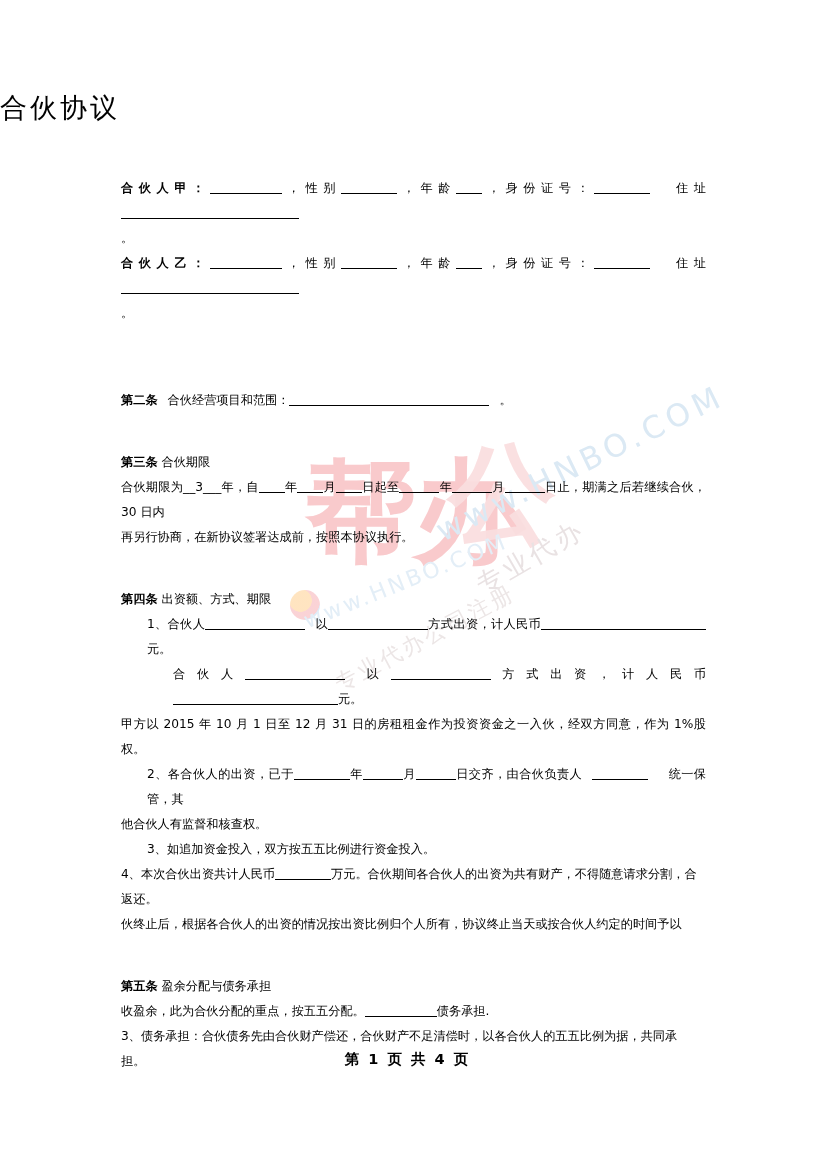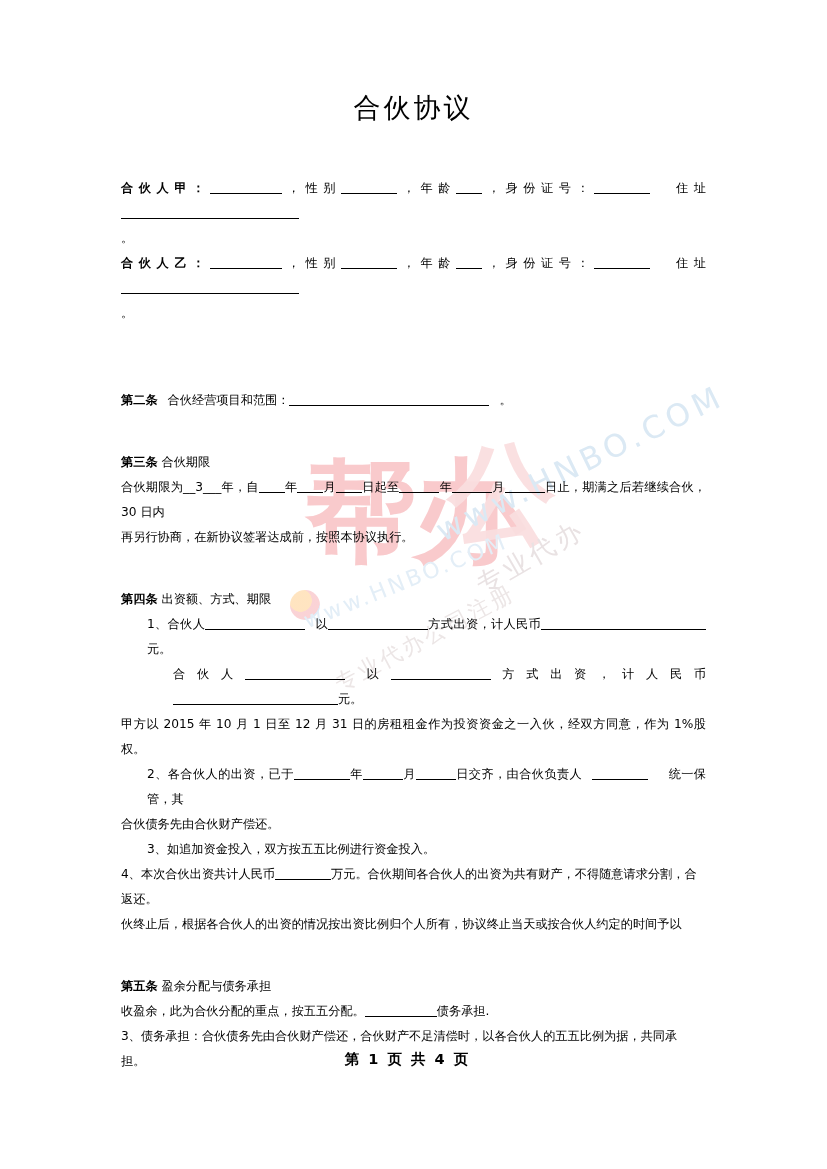--- a/index.html
+++ b/index.html
@@ -97,21 +97,20 @@
     opacity: .7;
   }
 
   
   #doc {
     position: relative;
     z-index: 2;
     padding: 0;
   }
   .title {
-    text-align: center;
     font-size: 27px;
     font-weight: 400;
     margin: 0;
     padding-top: 90px;
     letter-spacing: 3px;
     color: #000;
     font-family: "DejaVu Sans", "Liberation Sans", sans-serif;
   }
   .body-area {
     margin: 0 auto;
@@ -213,21 +212,21 @@
 
       <p class="p"><span class="bold">第四条</span> <span>出资额、方式、期限</span></p>
 
       <p class="p indent2"><span>1、合伙人</span><span class="u u-xl"></span><span class="nbsp"></span><span>以</span><span class="u u-xl"></span><span>方式出资，计人民币</span><span class="u u-w"></span><span>元。</span></p>
 
       <div class="p indent3"><span>合伙人</span><span class="u u-xl"></span><span class="nbsp"></span><span>以</span><span class="u u-xl"></span><span>方式出资，计人民币</span><span class="u u-w"></span><span>元。</span></div>
 
       <p class="p">甲方以 2015 年 10 月 1 日至 12 月 31 日的房租租金作为投资资金之一入伙，经双方同意，作为 1%股权。</p>
 
       <p class="p indent2"><span>2、各合伙人的出资，已于</span><span class="u u-m"></span><span>年</span><span class="u u-s"></span><span>月</span><span class="u u-s"></span><span>日交齐，由合伙负责人</span><span class="nbsp"></span><span class="u u-m"></span><span class="nbsp"></span><span class="nbsp"></span><span>统一保管，其</span></p>
-      <p class="p">合伙债务先由合伙财产偿还。</p>
+      <p class="p">他合伙人有监督和核查权。</p>
 
       <p class="p indent2">3、如追加资金投入，双方按五五比例进行资金投入。</p>
 
       <p class="p"><span>4、本次合伙出资共计人民币</span><span class="u u-m"></span><span>万元。合伙期间各合伙人的出资为共有财产，不得随意请求分割，合</span></p>
       <p class="p">返还。</p>
       <p class="p">伙终止后，根据各合伙人的出资的情况按出资比例归个人所有，协议终止当天或按合伙人约定的时间予以</p>
 
       <div class="sp-md"></div>
       <div class="sp-sm"></div>
 

